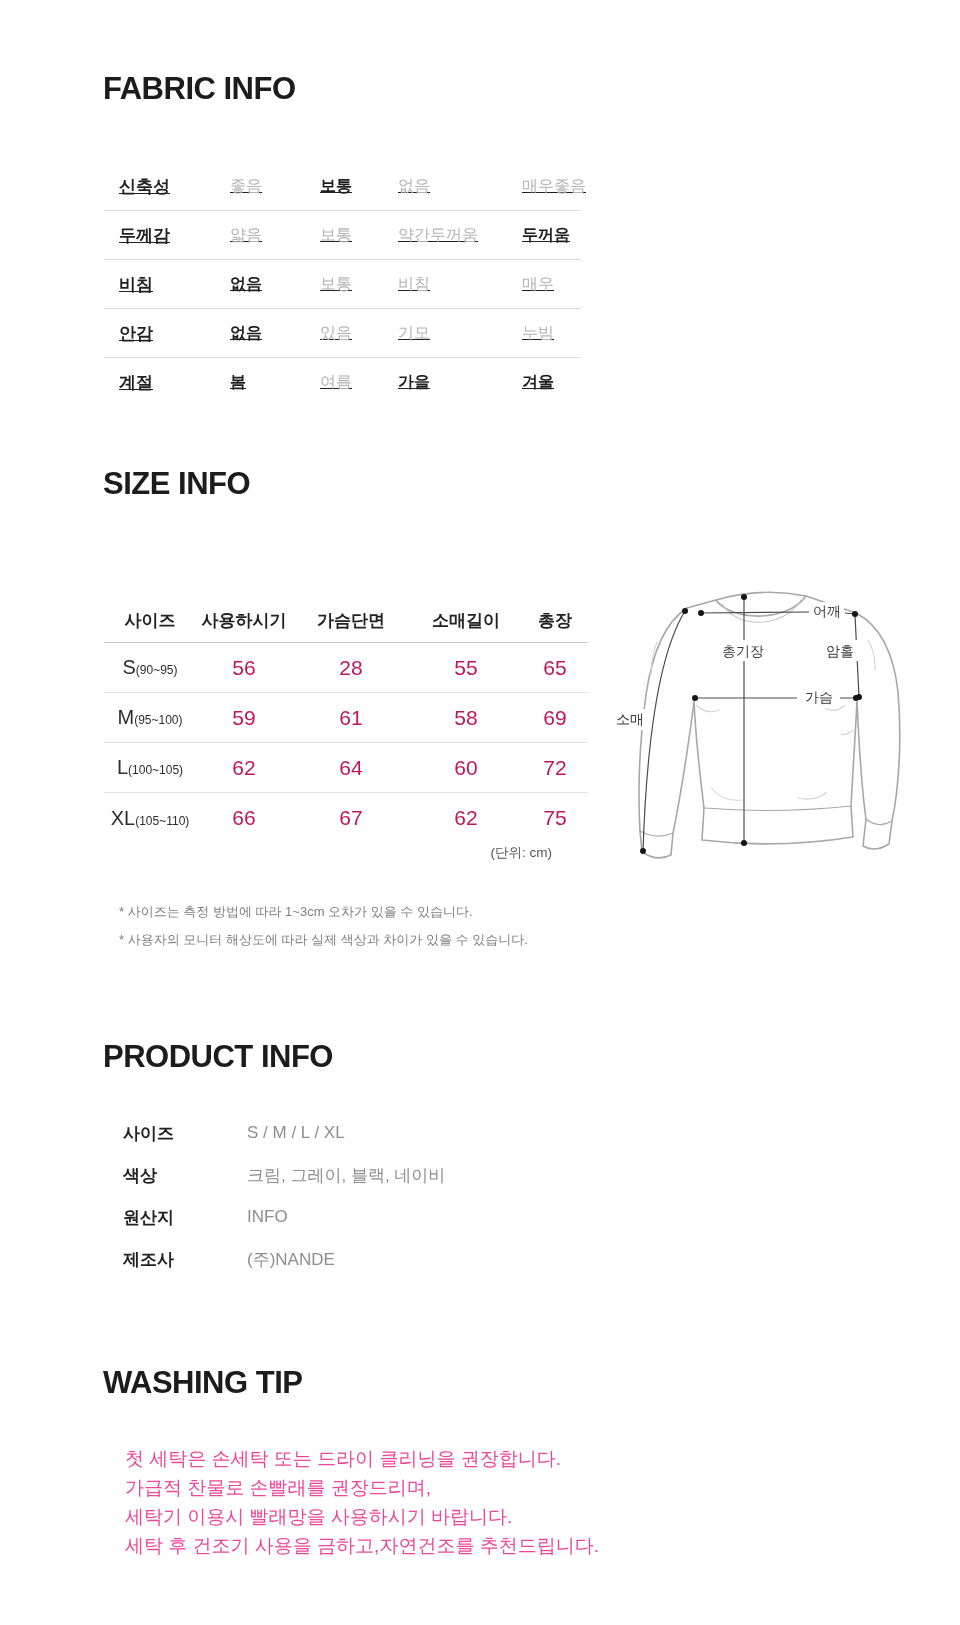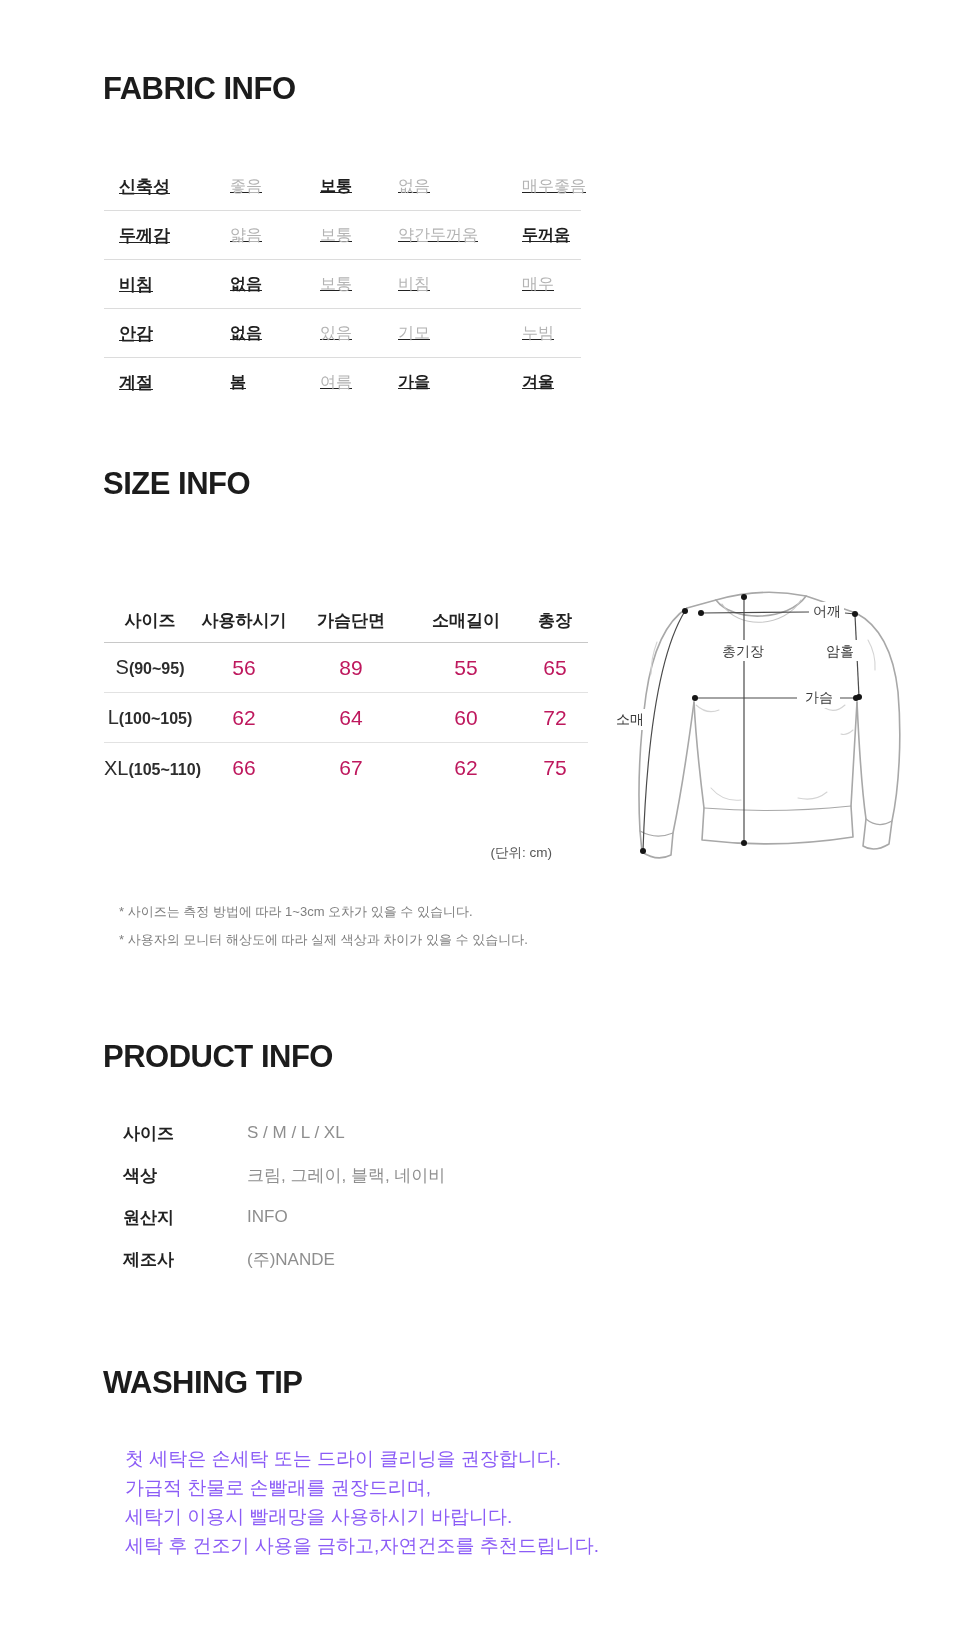--- a/index.html
+++ b/index.html
@@ -48,41 +48,41 @@
     align-items: center; text-align: center;
   }
   .size-hrow {
     height: 45px;
     border-bottom: 1px solid #c8c8c8;
     font-size: 17px; font-weight: bold; color: #222;
   }
   .size-row { height: 50px; border-bottom: 1px solid #e2e2e2; }
   .size-row:last-child { border-bottom: none; }
   .size-name { font-size: 20px; color: #2d2d2d; font-weight: 500; white-space: nowrap; }
-  .size-range { font-size: 16px; font-weight: bold; }
+  .size-range { font-size: 12px; }
   .size-val { font-size: 21px; color: #be185d; }
   .unit-note {
     position: absolute; left: 104px; top: 844px; width: 448px;
     text-align: right; font-size: 13.5px; color: #555;
   }
   .size-notes { position: absolute; left: 119px; top: 898px; }
   .size-notes div { font-size: 13px; color: #7e7e7e; line-height: 28px; white-space: nowrap; }
 
   
   .diagram { position: absolute; left: 583px; top: 550px; }
 
   
   .product-table { position: absolute; left: 123px; top: 1112px; }
   .product-row { display: grid; grid-template-columns: 80px auto; height: 42px; align-items: center; }
   .product-label { font-size: 17px; font-weight: bold; color: #222; white-space: nowrap; }
   .product-value { font-size: 17px; color: #8e8e8e; white-space: nowrap; margin-left: 44px; }
 
   
   .washing-lines { position: absolute; left: 125px; top: 1444px; }
-  .washing-lines div { font-size: 19px; color: #8b5cf6; line-height: 29px; white-space: nowrap; }
+  .washing-lines div { font-size: 19px; color: #ec4899; line-height: 29px; white-space: nowrap; }
 
   svg text {
     font-family: "Liberation Sans", "DejaVu Sans", sans-serif;
     font-size: 14px; fill: #3a3a3a;
   }
 </style>
 </head>
 <body>
 
 <h2 class="section-title" id="fabric-title">FABRIC INFO</h2>
@@ -131,23 +131,30 @@
   <div class="size-hrow">
     <span>사이즈</span>
     <span>사용하시기</span>
     <span>가슴단면</span>
     <span>소매길이</span>
     <span>총장</span>
   </div>
   <div class="size-row">
     <span class="size-name"><span>S</span><span class="size-range">(90~95)</span></span>
     <span class="size-val">56</span>
-    <span class="size-val">89</span>
+    <span class="size-val">28</span>
     <span class="size-val">55</span>
     <span class="size-val">65</span>
+  </div>
+  <div class="size-row">
+    <span class="size-name"><span>M</span><span class="size-range">(95~100)</span></span>
+    <span class="size-val">59</span>
+    <span class="size-val">61</span>
+    <span class="size-val">58</span>
+    <span class="size-val">69</span>
   </div>
   <div class="size-row">
     <span class="size-name"><span>L</span><span class="size-range">(100~105)</span></span>
     <span class="size-val">62</span>
     <span class="size-val">64</span>
     <span class="size-val">60</span>
     <span class="size-val">72</span>
   </div>
   <div class="size-row">
     <span class="size-name"><span>XL</span><span class="size-range">(105~110)</span></span>

